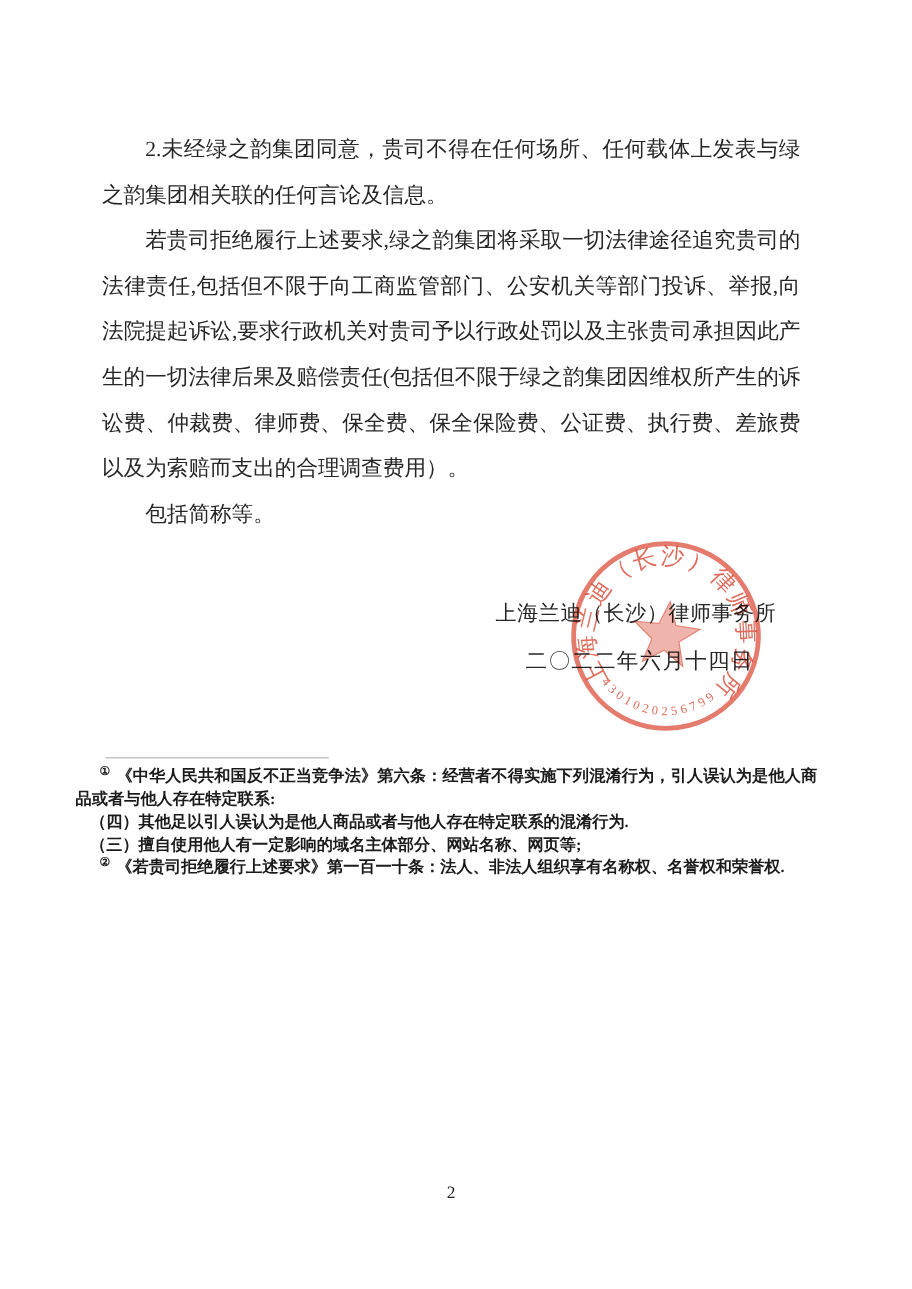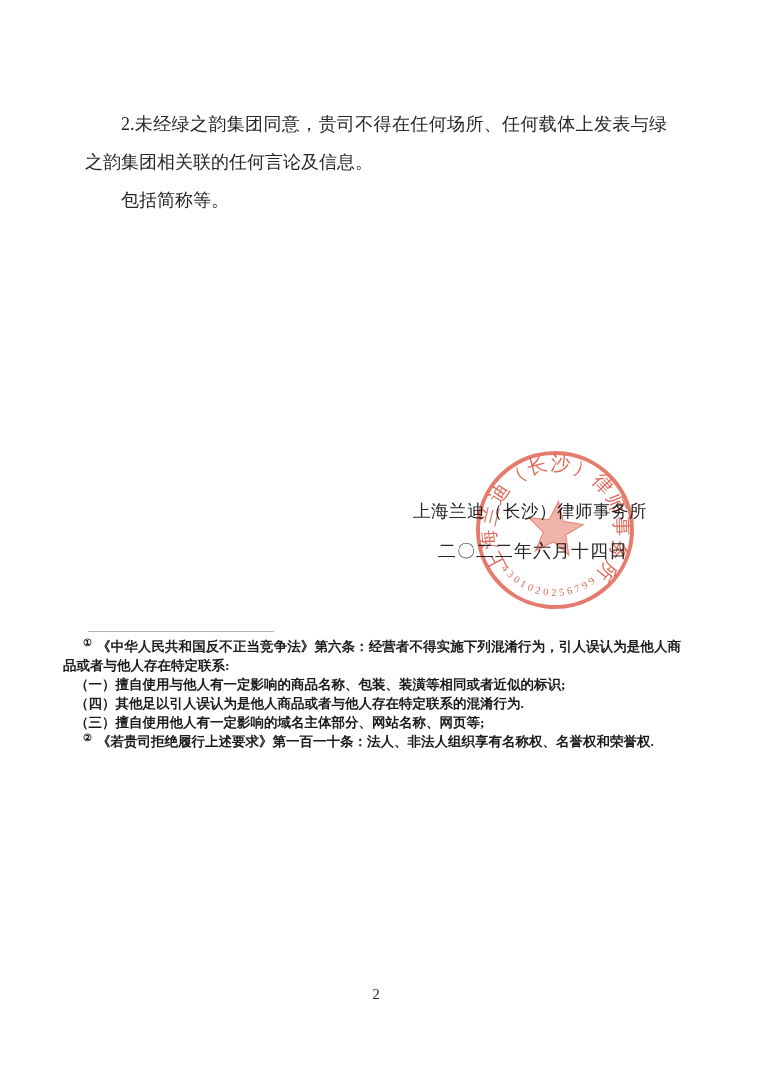--- a/index.html
+++ b/index.html
@@ -87,20 +87,21 @@
     font-size: 14.5px;
   }
 </style>
 </head>
 <body>
 
 <div class="page">
 
   <div class="body-text">
     <p>2.未经绿之韵集团同意，贵司不得在任何场所、任何载体上发表与绿之韵集团相关联的任何言论及信息。</p>
+    <p>若贵司拒绝履行上述要求,绿之韵集团将采取一切法律途径追究贵司的法律责任,包括但不限于向工商监管部门、公安机关等部门投诉、举报,向法院提起诉讼,要求行政机关对贵司予以行政处罚以及主张贵司承担因此产生的一切法律后果及赔偿责任(包括但不限于绿之韵集团因维权所产生的诉讼费、仲裁费、律师费、保全费、保全保险费、公证费、执行费、差旅费以及为索赔而支出的合理调查费用）。</p>
     <p>包括简称等。</p>
   </div>
 
   <div class="sig-firm">上海兰迪（长沙）律师事务所</div>
   <div class="sig-date">二〇二二年六月十四日</div>
 
   <svg class="seal" viewBox="0 0 170 170" width="170" height="170" xmlns="http://www.w3.org/2000/svg">
     <defs>
       <path id="arcTop" d="M 42.57 127.43 A 60 60 0 1 1 127.43 127.43" fill="none"></path>
       <path id="arcBot" d="M 27.84 118 A 66 66 0 0 0 142.16 118" fill="none"></path>
@@ -114,21 +115,20 @@
       <text font-size="10.5" fill="#d8432f" opacity="0.78" letter-spacing="3.2" text-anchor="middle">
         <textPath href="#arcBot" startOffset="50%">4301020256799</textPath>
       </text>
     </g>
   </svg>
 
   <div class="fn-divider"></div>
 
   <div class="footnotes">
     <p class="fn-lead"><sup class="fn-marker">①</sup><span>《中华人民共和国反不正当竞争法》第六条：经营者不得实施下列混淆行为，引人误认为是他人商品或者与他人存在特定联系:</span></p>
-    <p class="fn-item">（一）擅自使用与他人有一定影响的商品名称、包装、装潢等相同或者近似的标识;</p>
     <p class="fn-item">（四）其他足以引人误认为是他人商品或者与他人存在特定联系的混淆行为.</p>
     <p class="fn-item">（三）擅自使用他人有一定影响的域名主体部分、网站名称、网页等;</p>
     <p class="fn-lead"><sup class="fn-marker">②</sup><span>《若贵司拒绝履行上述要求》第一百一十条：法人、非法人组织享有名称权、名誉权和荣誉权.</span></p>
   </div>
 
   <div class="page-number">2</div>
 
 </div>
 
 </body></html>

